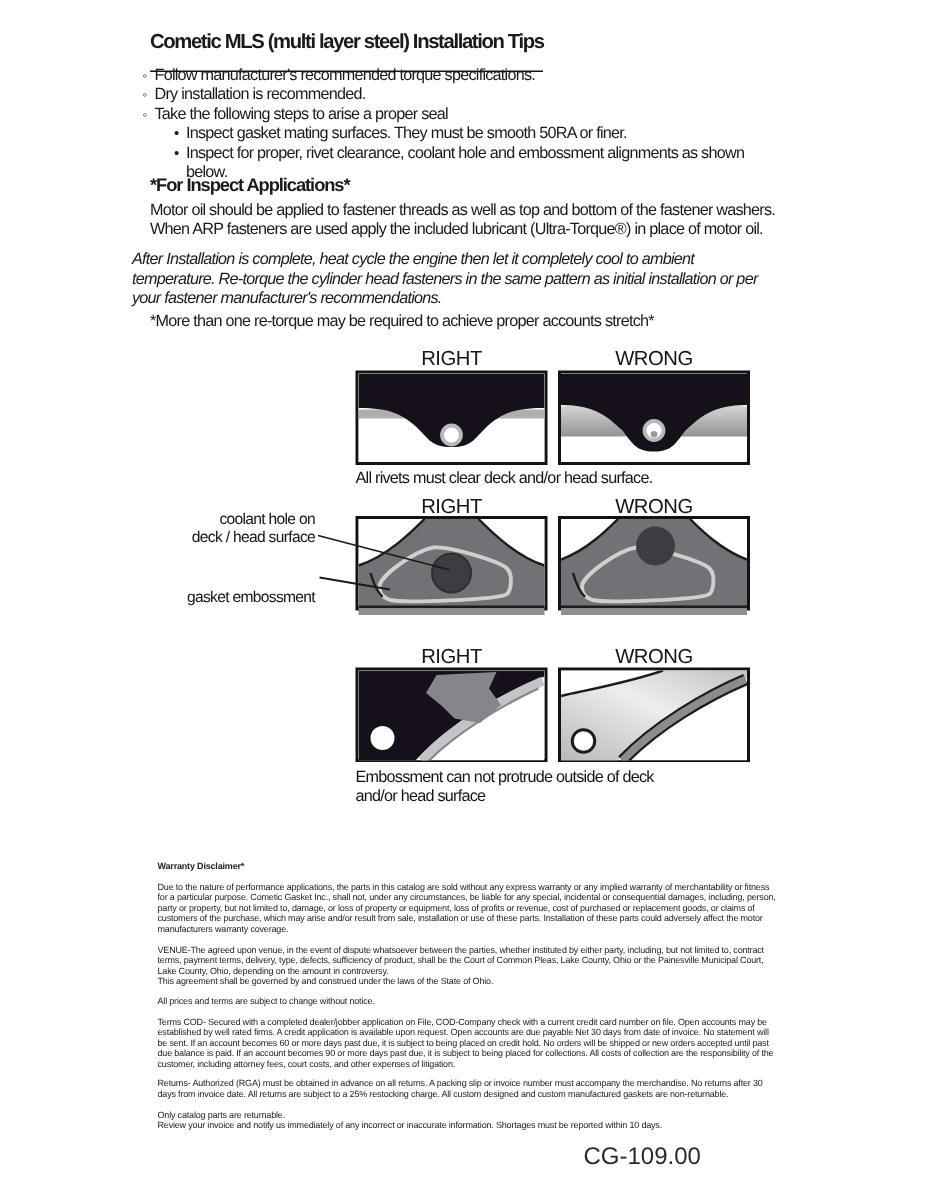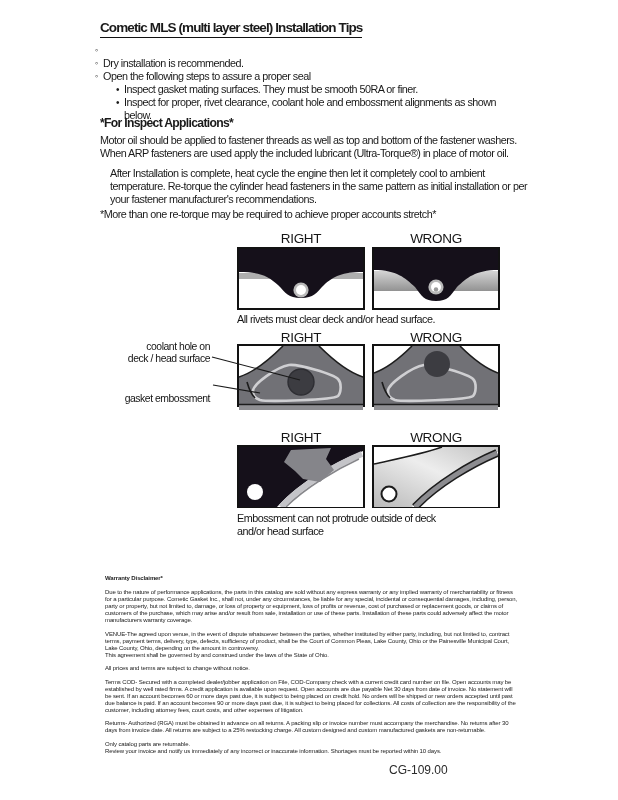--- a/index.html
+++ b/index.html
@@ -4,63 +4,64 @@
 <style>
   html,body{margin:0;padding:0;background:#fff;}
   .page{
     position:relative;width:618px;height:800px;background:#ffffff;overflow:hidden;
     font-family:"Liberation Sans", sans-serif;color:#1a1a1a;
   }
   .abs{position:absolute;}
   
   .doc-title{
     left:100px;top:20px;font-size:13.5px;font-weight:bold;letter-spacing:-0.9px;
-    border-bottom:1.6px solid #111;padding-bottom:2px;
+    border-bottom:1.6px solid #111;padding-bottom:12px;
   }
   .tips-list{left:95px;top:44px;width:430px;font-size:10.8px;letter-spacing:-0.5px;line-height:13px;}
   .tip-row{display:flex;}
   .tip-marker{width:8px;flex:0 0 8px;font-size:9px;line-height:13px;}
   .sub{margin-left:21px;}
   .sub .tip-marker{font-size:10px;}
   .diesel-heading{left:100px;top:116px;font-size:12.2px;font-weight:bold;letter-spacing:-0.7px;}
   .body-para{width:432px;font-size:10.8px;letter-spacing:-0.5px;line-height:13px;}
   .p1{left:100px;top:134px;}
-  .p2{left:110px;top:167px;}
+  .p2{left:88px;top:167px;font-style:italic;}
   .footnote{left:100px;top:208px;font-size:10.8px;letter-spacing:-0.5px;}
   
   .rw-header{font-size:13.5px;letter-spacing:-0.3px;text-align:center;width:128px;color:#151515;}
   .panel{width:124px;height:59px;border:2px solid #121212;background:#fff;}
   .panel svg{display:block;}
   .caption{font-size:10.8px;letter-spacing:-0.5px;line-height:13px;color:#151515;}
   .diagram-label{font-size:10.4px;letter-spacing:-0.45px;line-height:12px;text-align:right;color:#151515;}
   .pre{white-space:pre-line;}
   
   .disclaimer{left:105px;top:575px;width:413px;font-size:6px;line-height:7px;letter-spacing:-0.12px;color:#222;}
   .disclaimer p{margin:0 0 6.5px 0;}
   .disclaimer .dh{font-weight:bold;margin-bottom:7px;}
-  .doc-code{left:389px;top:763px;font-size:12px;letter-spacing:0;color:#2a2a2a;}
+  .doc-code{left:389px;top:763px;font-size:16px;letter-spacing:0;color:#2a2a2a;}
 </style>
 </head>
 <body>
 
 <div class="page">
 
   <div class="abs doc-title">Cometic MLS (multi layer steel) Installation Tips</div>
 
   <div class="abs tips-list">
     <div class="tip-row">
       <span class="tip-marker">◦</span>
+      <span>Follow manufacturer's recommended torque specifications.</span>
     </div>
     <div class="tip-row">
       <span class="tip-marker">◦</span>
       <span>Dry installation is recommended.</span>
     </div>
     <div class="tip-row">
       <span class="tip-marker">◦</span>
-      <span>Open the following steps to assure a proper seal</span>
+      <span>Take the following steps to arise a proper seal</span>
     </div>
     <div class="tip-row sub">
       <span class="tip-marker">•</span>
       <span>Inspect gasket mating surfaces.  They must be smooth 50RA or finer.</span>
     </div>
     <div class="tip-row sub">
       <span class="tip-marker">•</span>
       <span>Inspect for proper, rivet clearance, coolant hole and embossment alignments as shown below.</span>
     </div>
   </div>

